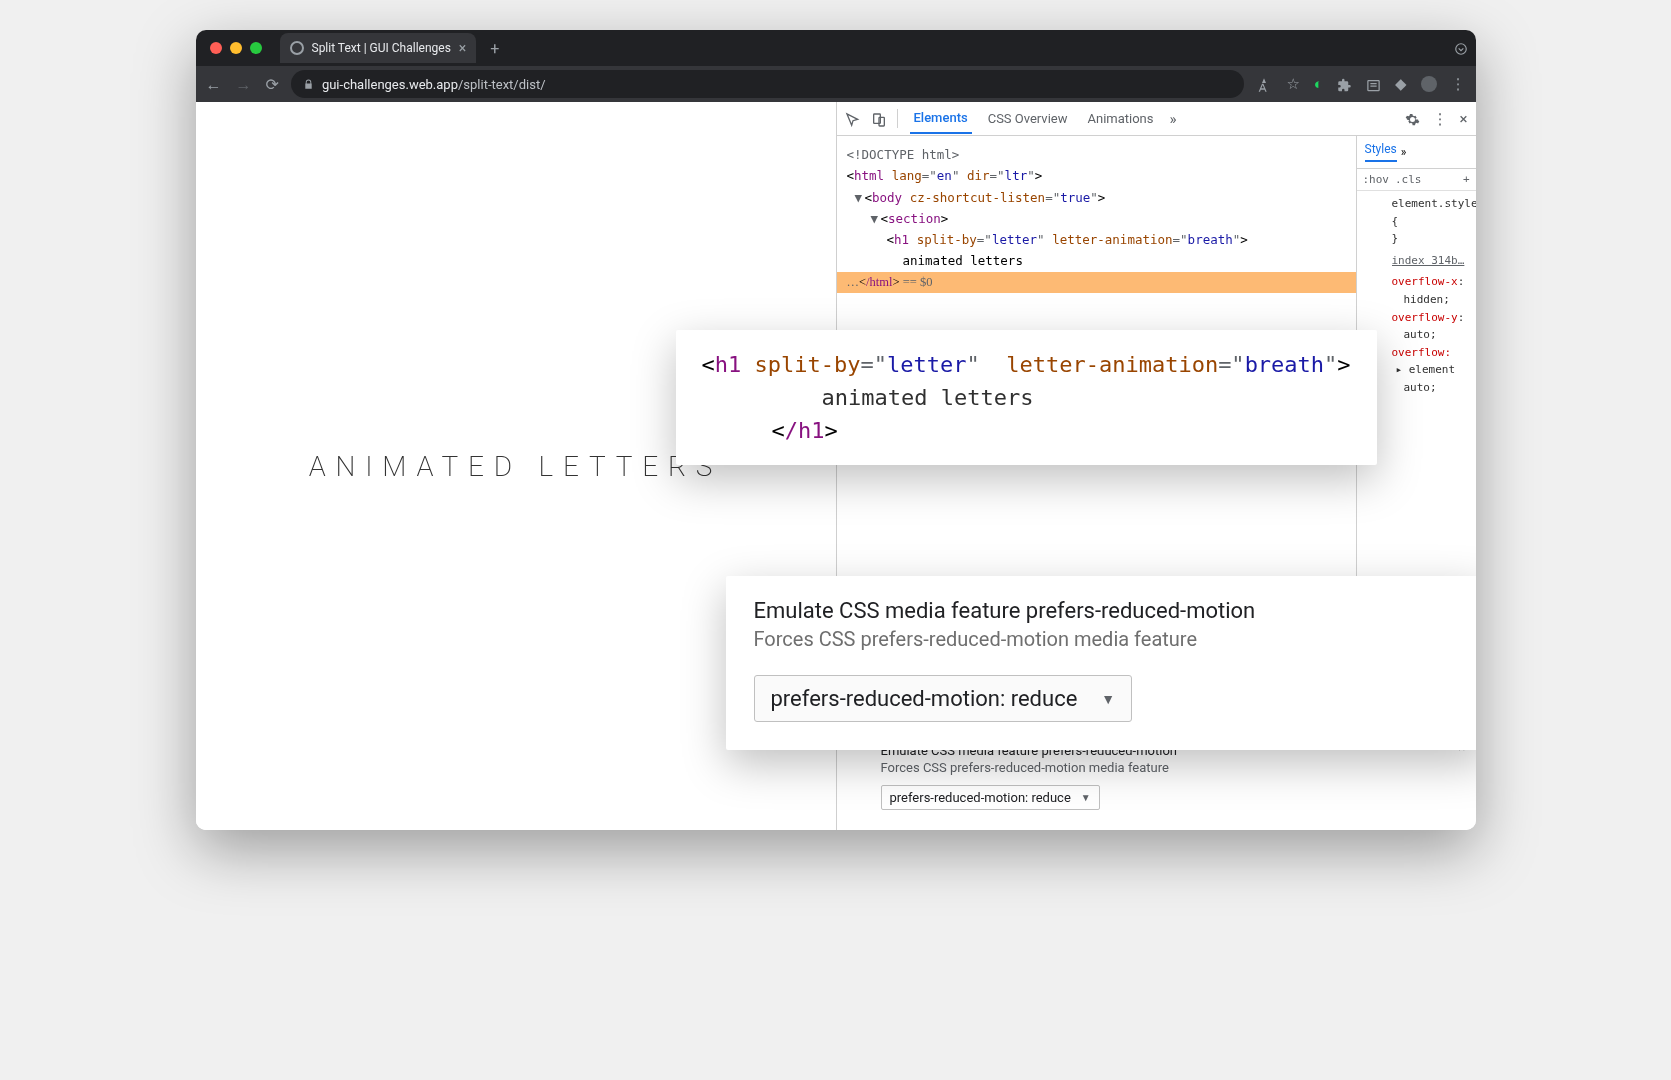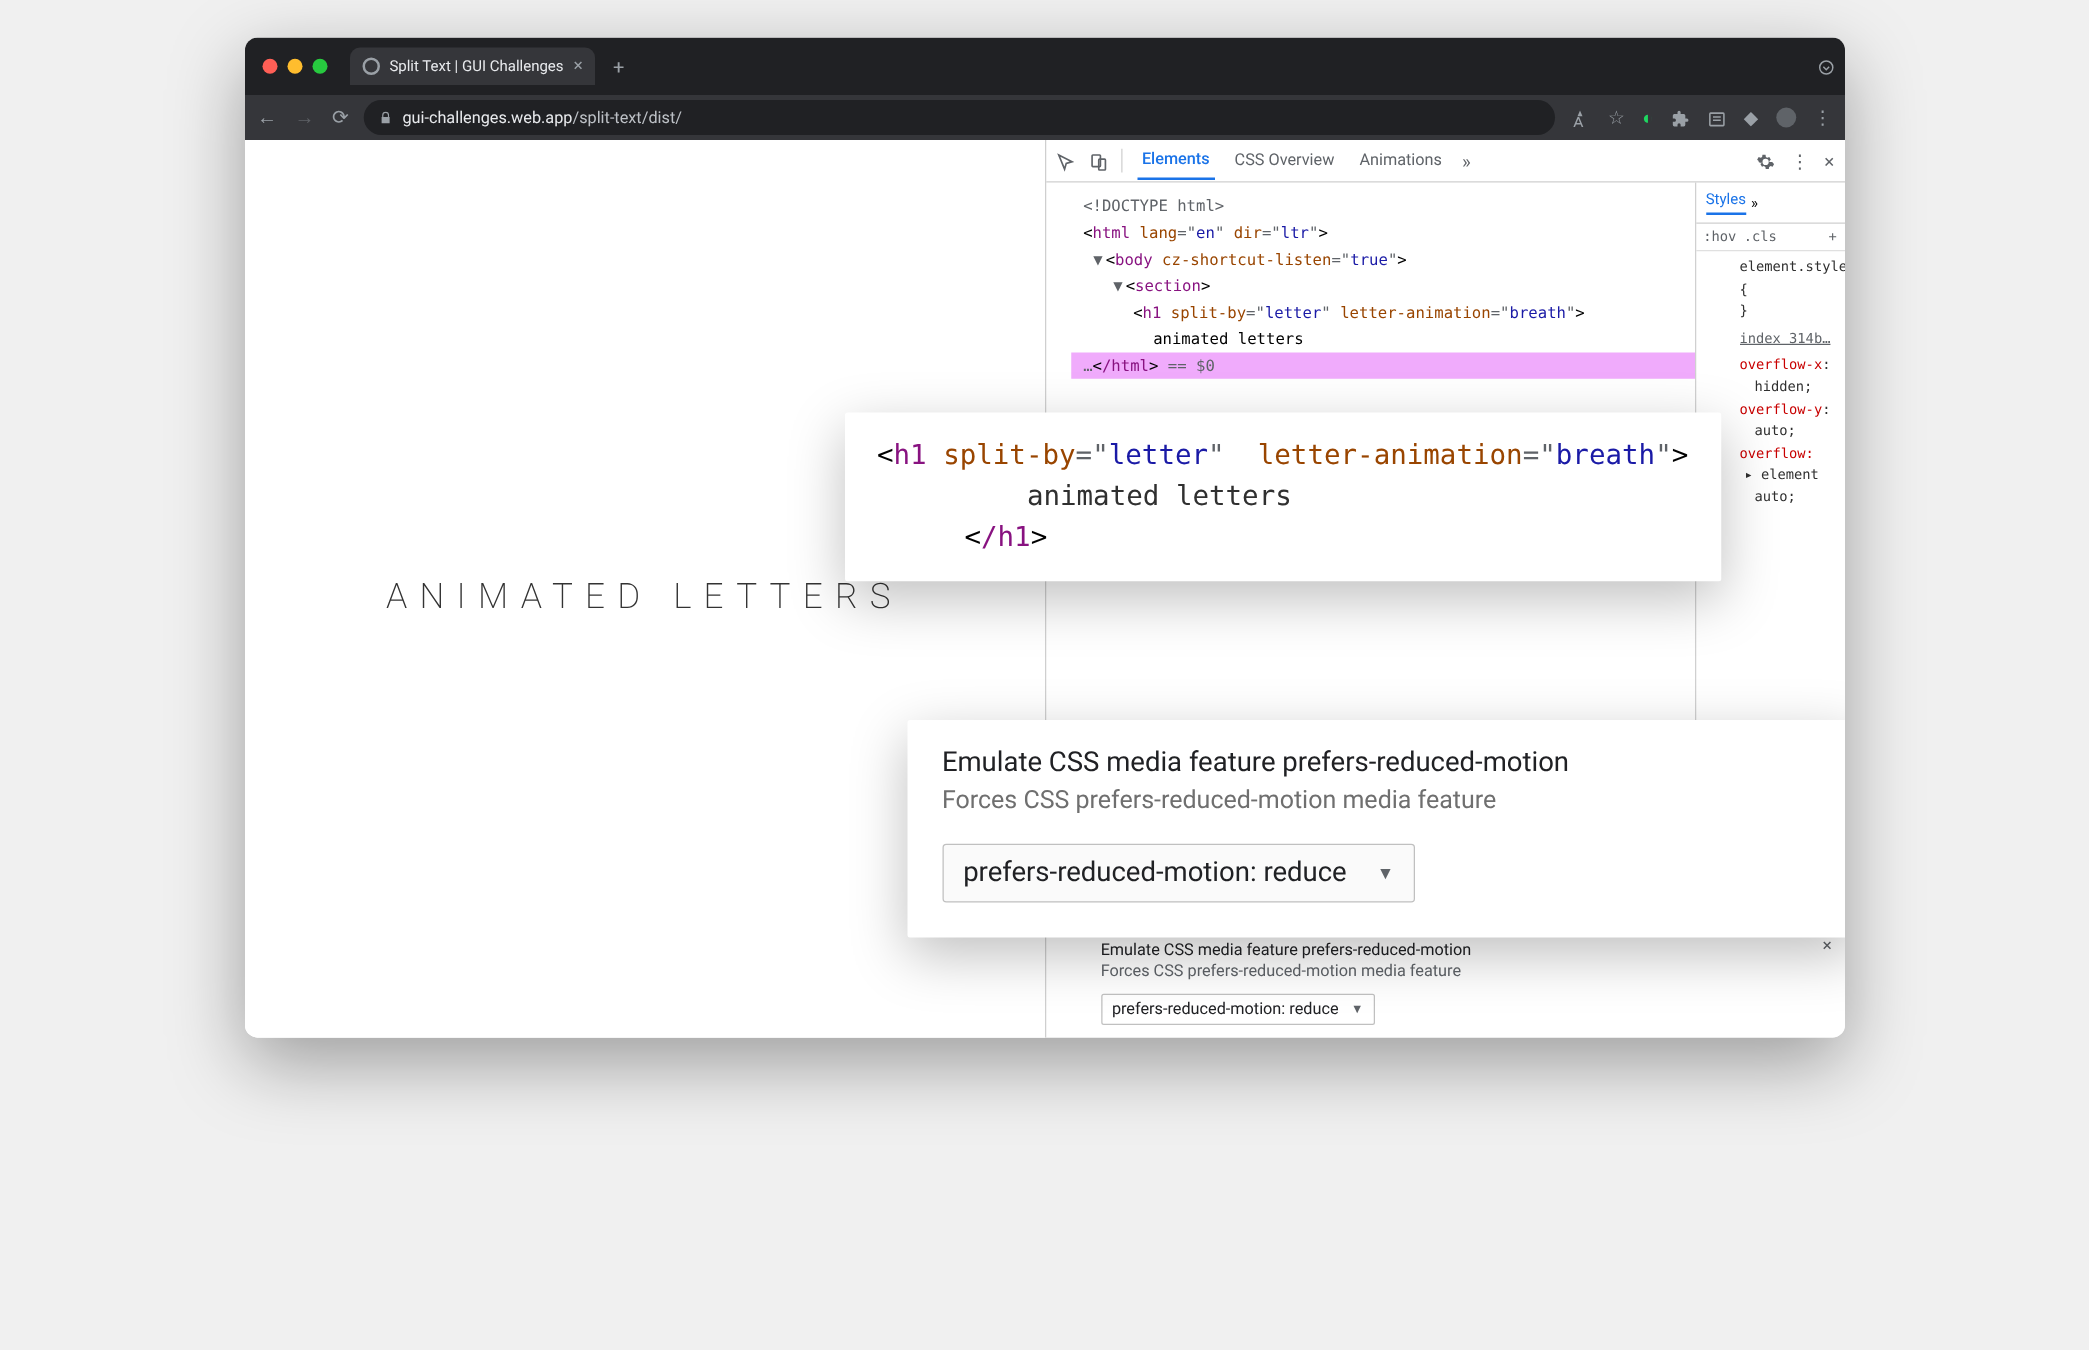--- a/index.html
+++ b/index.html
@@ -16,21 +16,21 @@
     height: 800px;
     background: #fff;
     border-radius: 10px;
     box-shadow: 0 20px 60px rgba(0,0,0,0.35);
     overflow: hidden;
     position: relative;
     margin: 0 auto;
   }
   
   .tab-strip {
-    height: 46px;
+    height: 36px;
     background: #202124;
     display: flex;
     align-items: center;
     padding: 0 8px;
     gap: 8px;
   }
   .traffic-lights { display: flex; gap: 8px; margin-left: 6px; margin-right: 10px; }
   .tl { width: 12px; height: 12px; border-radius: 50%; }
   .tl.red { background: #ff5f56; }
   .tl.yellow { background: #ffbd2e; }
@@ -134,26 +134,26 @@
   }
   .dom-tree {
     flex: 1;
     font-family: Menlo, Consolas, monospace;
     font-size: 12.5px;
     padding: 8px 0 0 0;
     line-height: 1.7;
     overflow: hidden;
     min-width: 0;
   }
-  .dom-tree .ln { padding: 0 10px; white-space: nowrap; margin-left: 20px; }
+  .dom-tree .ln { padding: 0 10px; white-space: nowrap; }
   .dom-tree .indent-1 { padding-left: 18px; }
   .dom-tree .indent-2 { padding-left: 34px; }
   .dom-tree .indent-3 { padding-left: 50px; }
   .dom-tree .indent-4 { padding-left: 66px; }
-  .dom-tree .hl-line { background: #f0abfc; }
+  .dom-tree .hl-line { background: #fdba74; font-family: Liberation Serif, serif; }
   .tag { color: #881280; }
   .attr { color: #994500; }
   .val { color: #1a1aa6; }
   .gray { color: #5f6368; }
   .caret { color: #5f6368; display: inline-block; width: 10px; }
 
   .styles-pane {
     width: 120px;
     border-left: 1px solid #d0d0d0;
     font-size: 12px;

